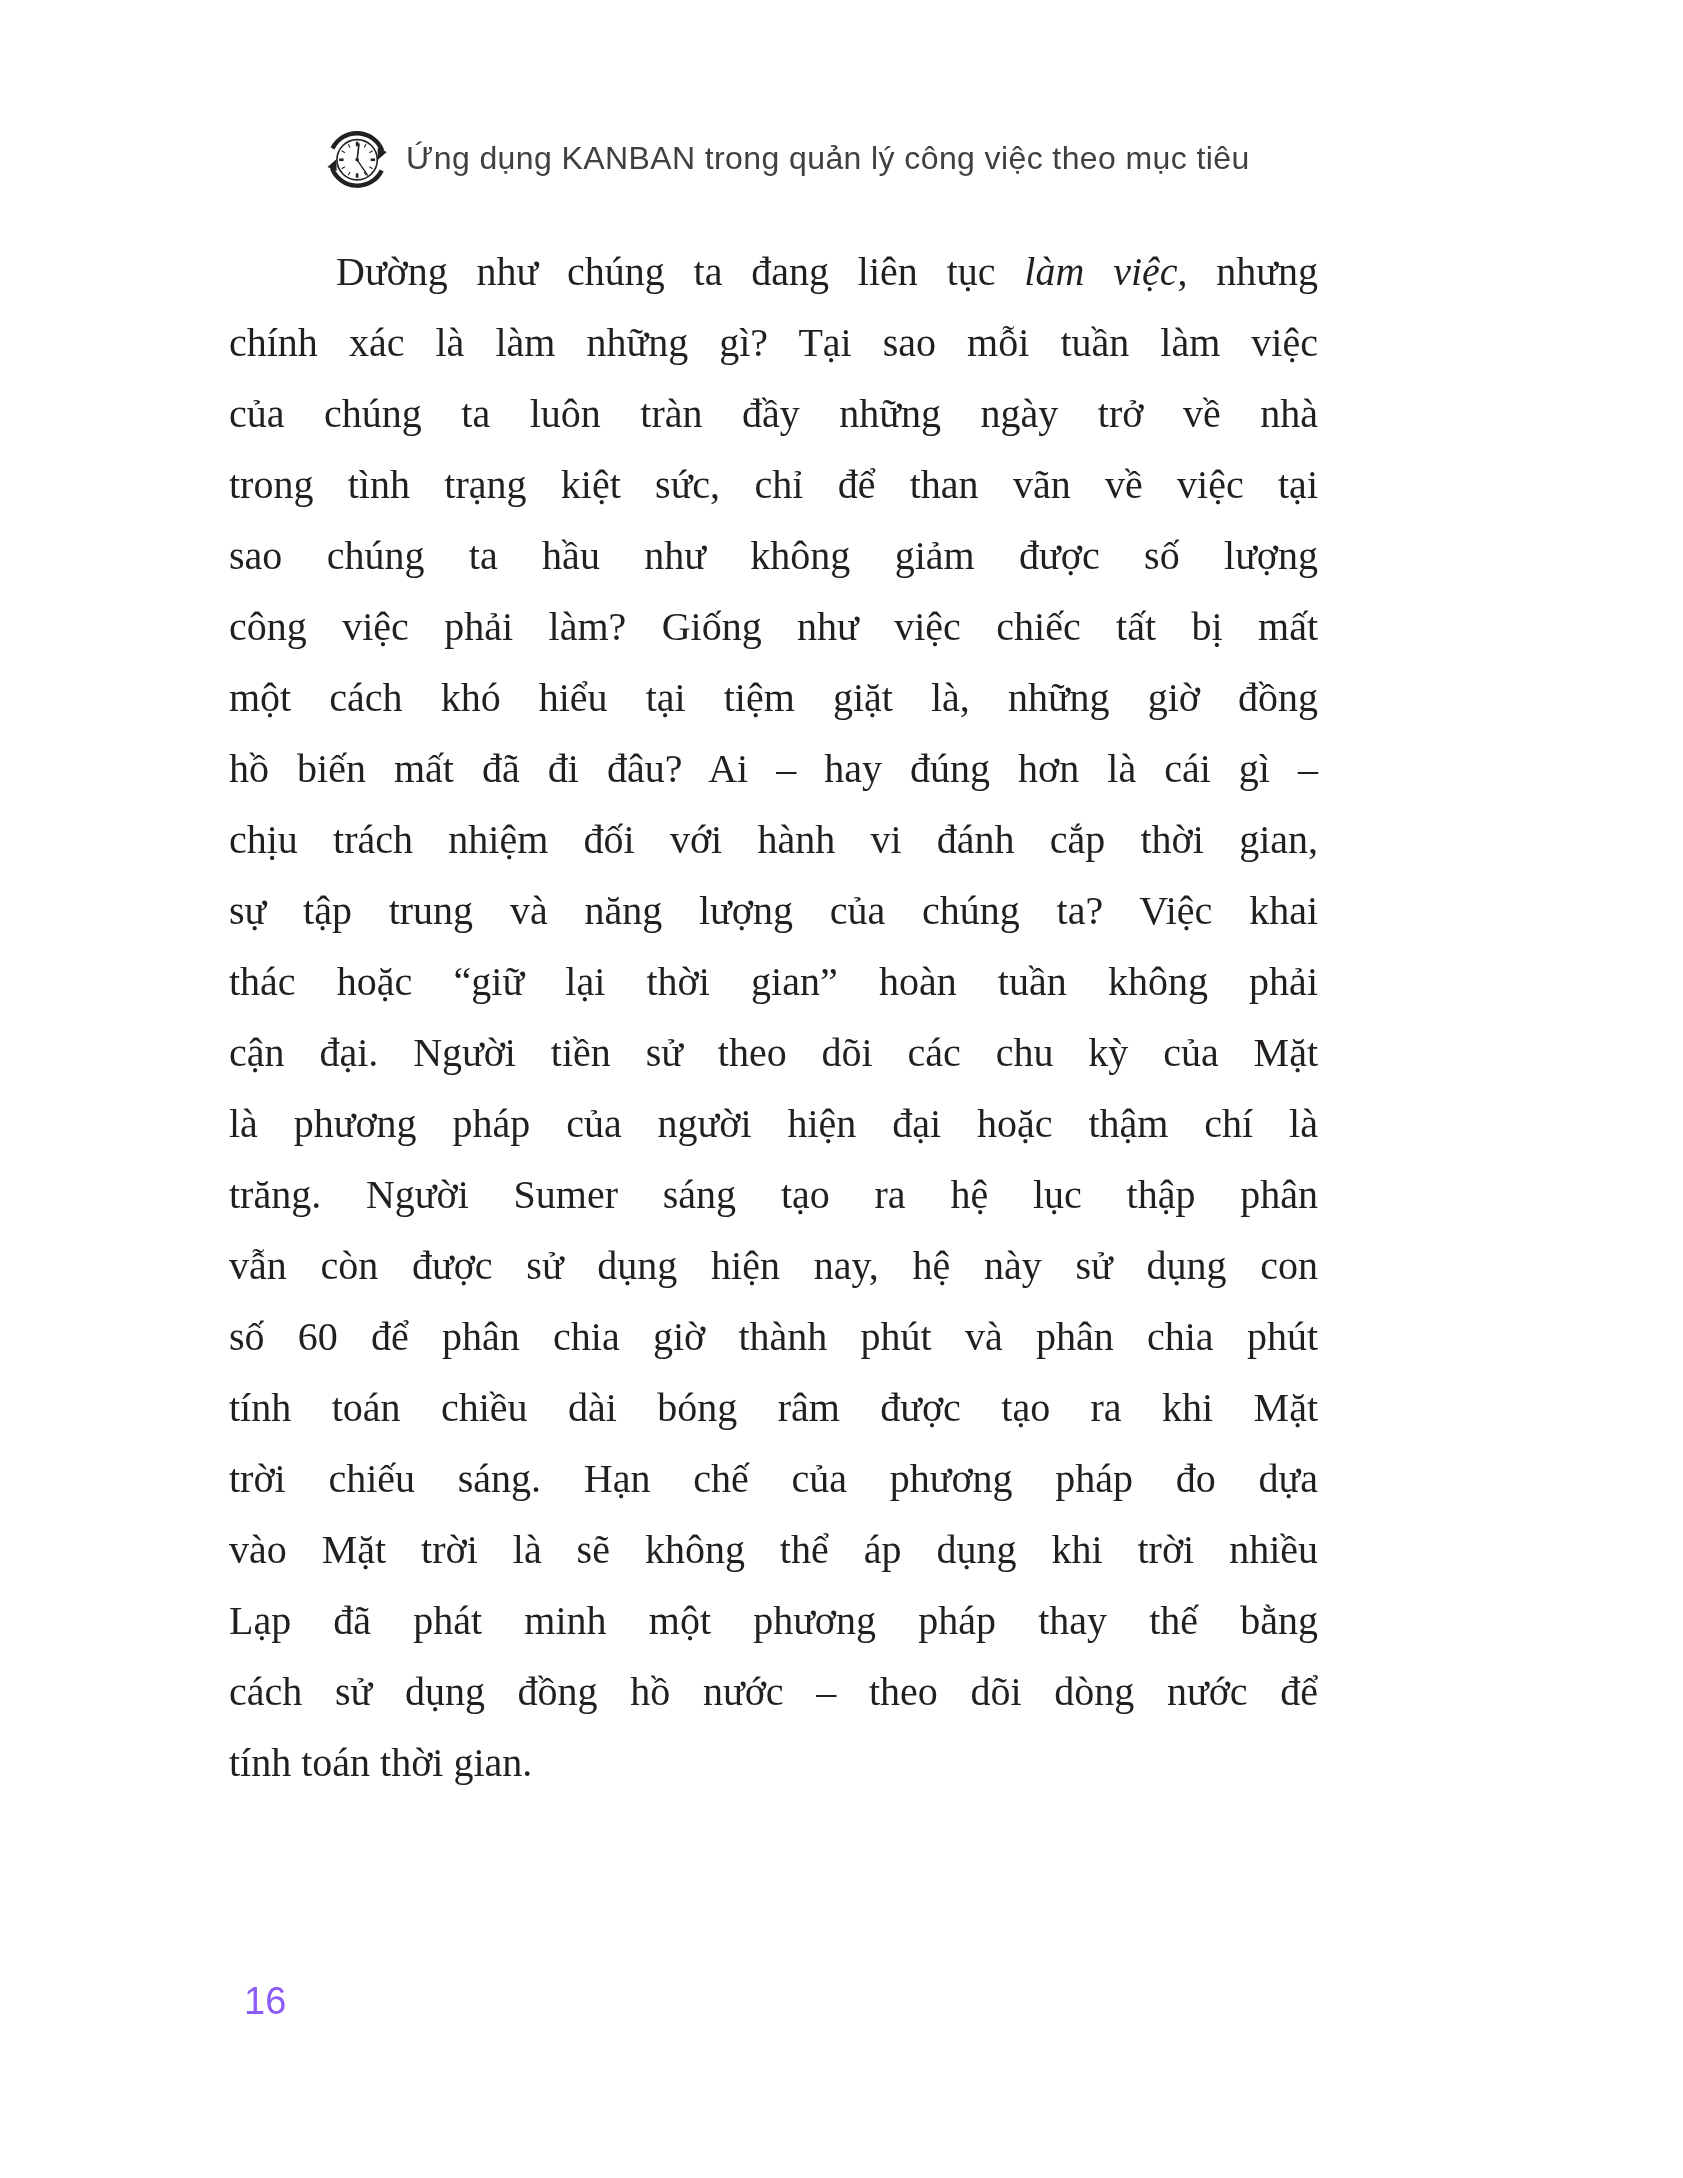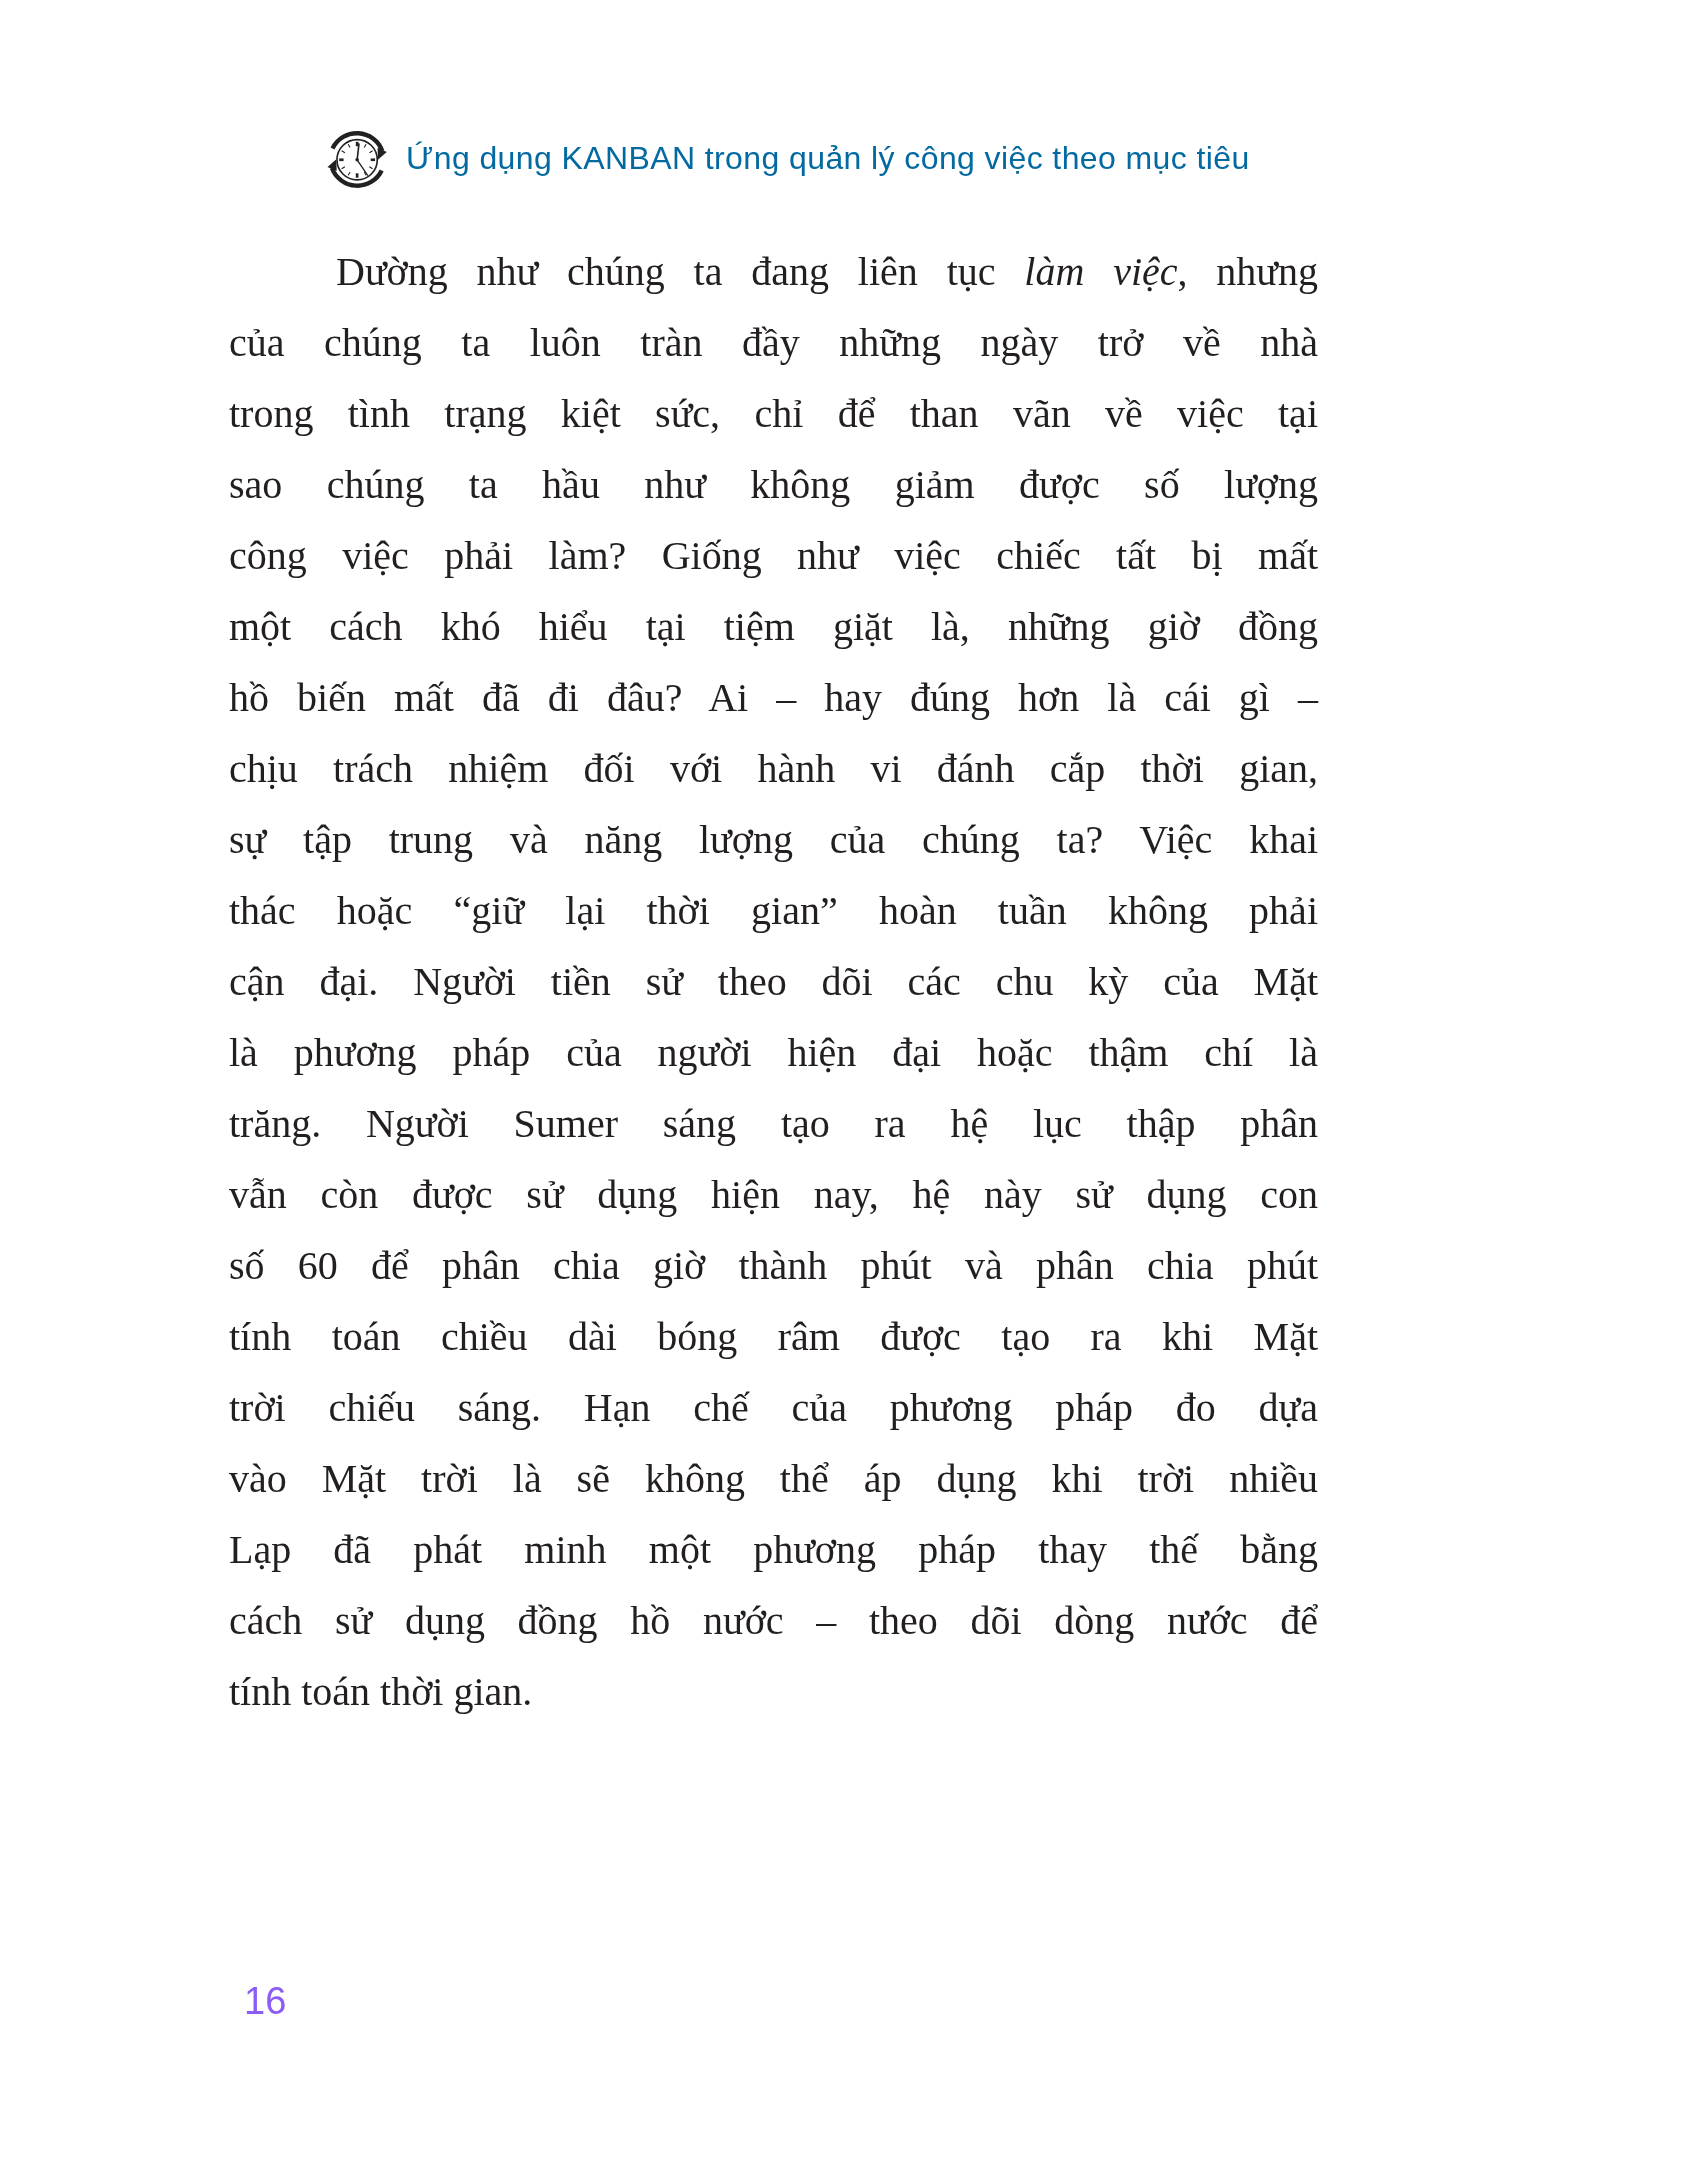--- a/index.html
+++ b/index.html
@@ -20,21 +20,21 @@
     position:absolute;
     left:325px;top:121px;
     height:75px;
     display:flex;align-items:center;gap:18px;
   }
   .header-icon{width:63px;height:69px;flex:0 0 auto;}
   .header-title{
     font-family:"Liberation Sans","DejaVu Sans",sans-serif;
     font-size:32px;
     letter-spacing:0.4px;
-    color:#0369a1;
+    color:#404040;
     white-space:nowrap;
   }
   
   .body-block{
     position:absolute;
     left:229px;top:236px;
     width:1089px;
     font-size:40px;
     line-height:71px;
     color:#231f20;
@@ -88,20 +88,21 @@
       <polygon points="83.5,36 98,42.5 84,55" fill="#232024"></polygon>
       <path d="M 90 72 A 43 43 0 0 1 11 68" fill="none" stroke="#232024" stroke-width="7"></path>
       <polygon points="18.5,73 4,66.5 18,54" fill="#232024"></polygon>
     </svg>
     <span class="header-title">Ứng dụng KANBAN trong quản lý công việc theo mục tiêu</span>
   </header>
 
   <main class="body-block">
     <div class="line indent"><span>Dường như chúng ta đang liên tục </span><i class="emph">làm việc</i><span>, nhưng</span></div>
     <div>
+        <div class="line">chính xác là làm những gì? Tại sao mỗi tuần làm việc</div>
         <div class="line">của chúng ta luôn tràn đầy những ngày trở về nhà</div>
         <div class="line">trong tình trạng kiệt sức, chỉ để than vãn về việc tại</div>
         <div class="line">sao chúng ta hầu như không giảm được số lượng</div>
         <div class="line">công việc phải làm? Giống như việc chiếc tất bị mất</div>
         <div class="line">một cách khó hiểu tại tiệm giặt là, những giờ đồng</div>
         <div class="line">hồ biến mất đã đi đâu? Ai – hay đúng hơn là cái gì –</div>
         <div class="line">chịu trách nhiệm đối với hành vi đánh cắp thời gian,</div>
         <div class="line">sự tập trung và năng lượng của chúng ta? Việc khai</div>
         <div class="line">thác hoặc “giữ lại thời gian” hoàn tuần không phải</div>
         <div class="line">cận đại. Người tiền sử theo dõi các chu kỳ của Mặt</div>

